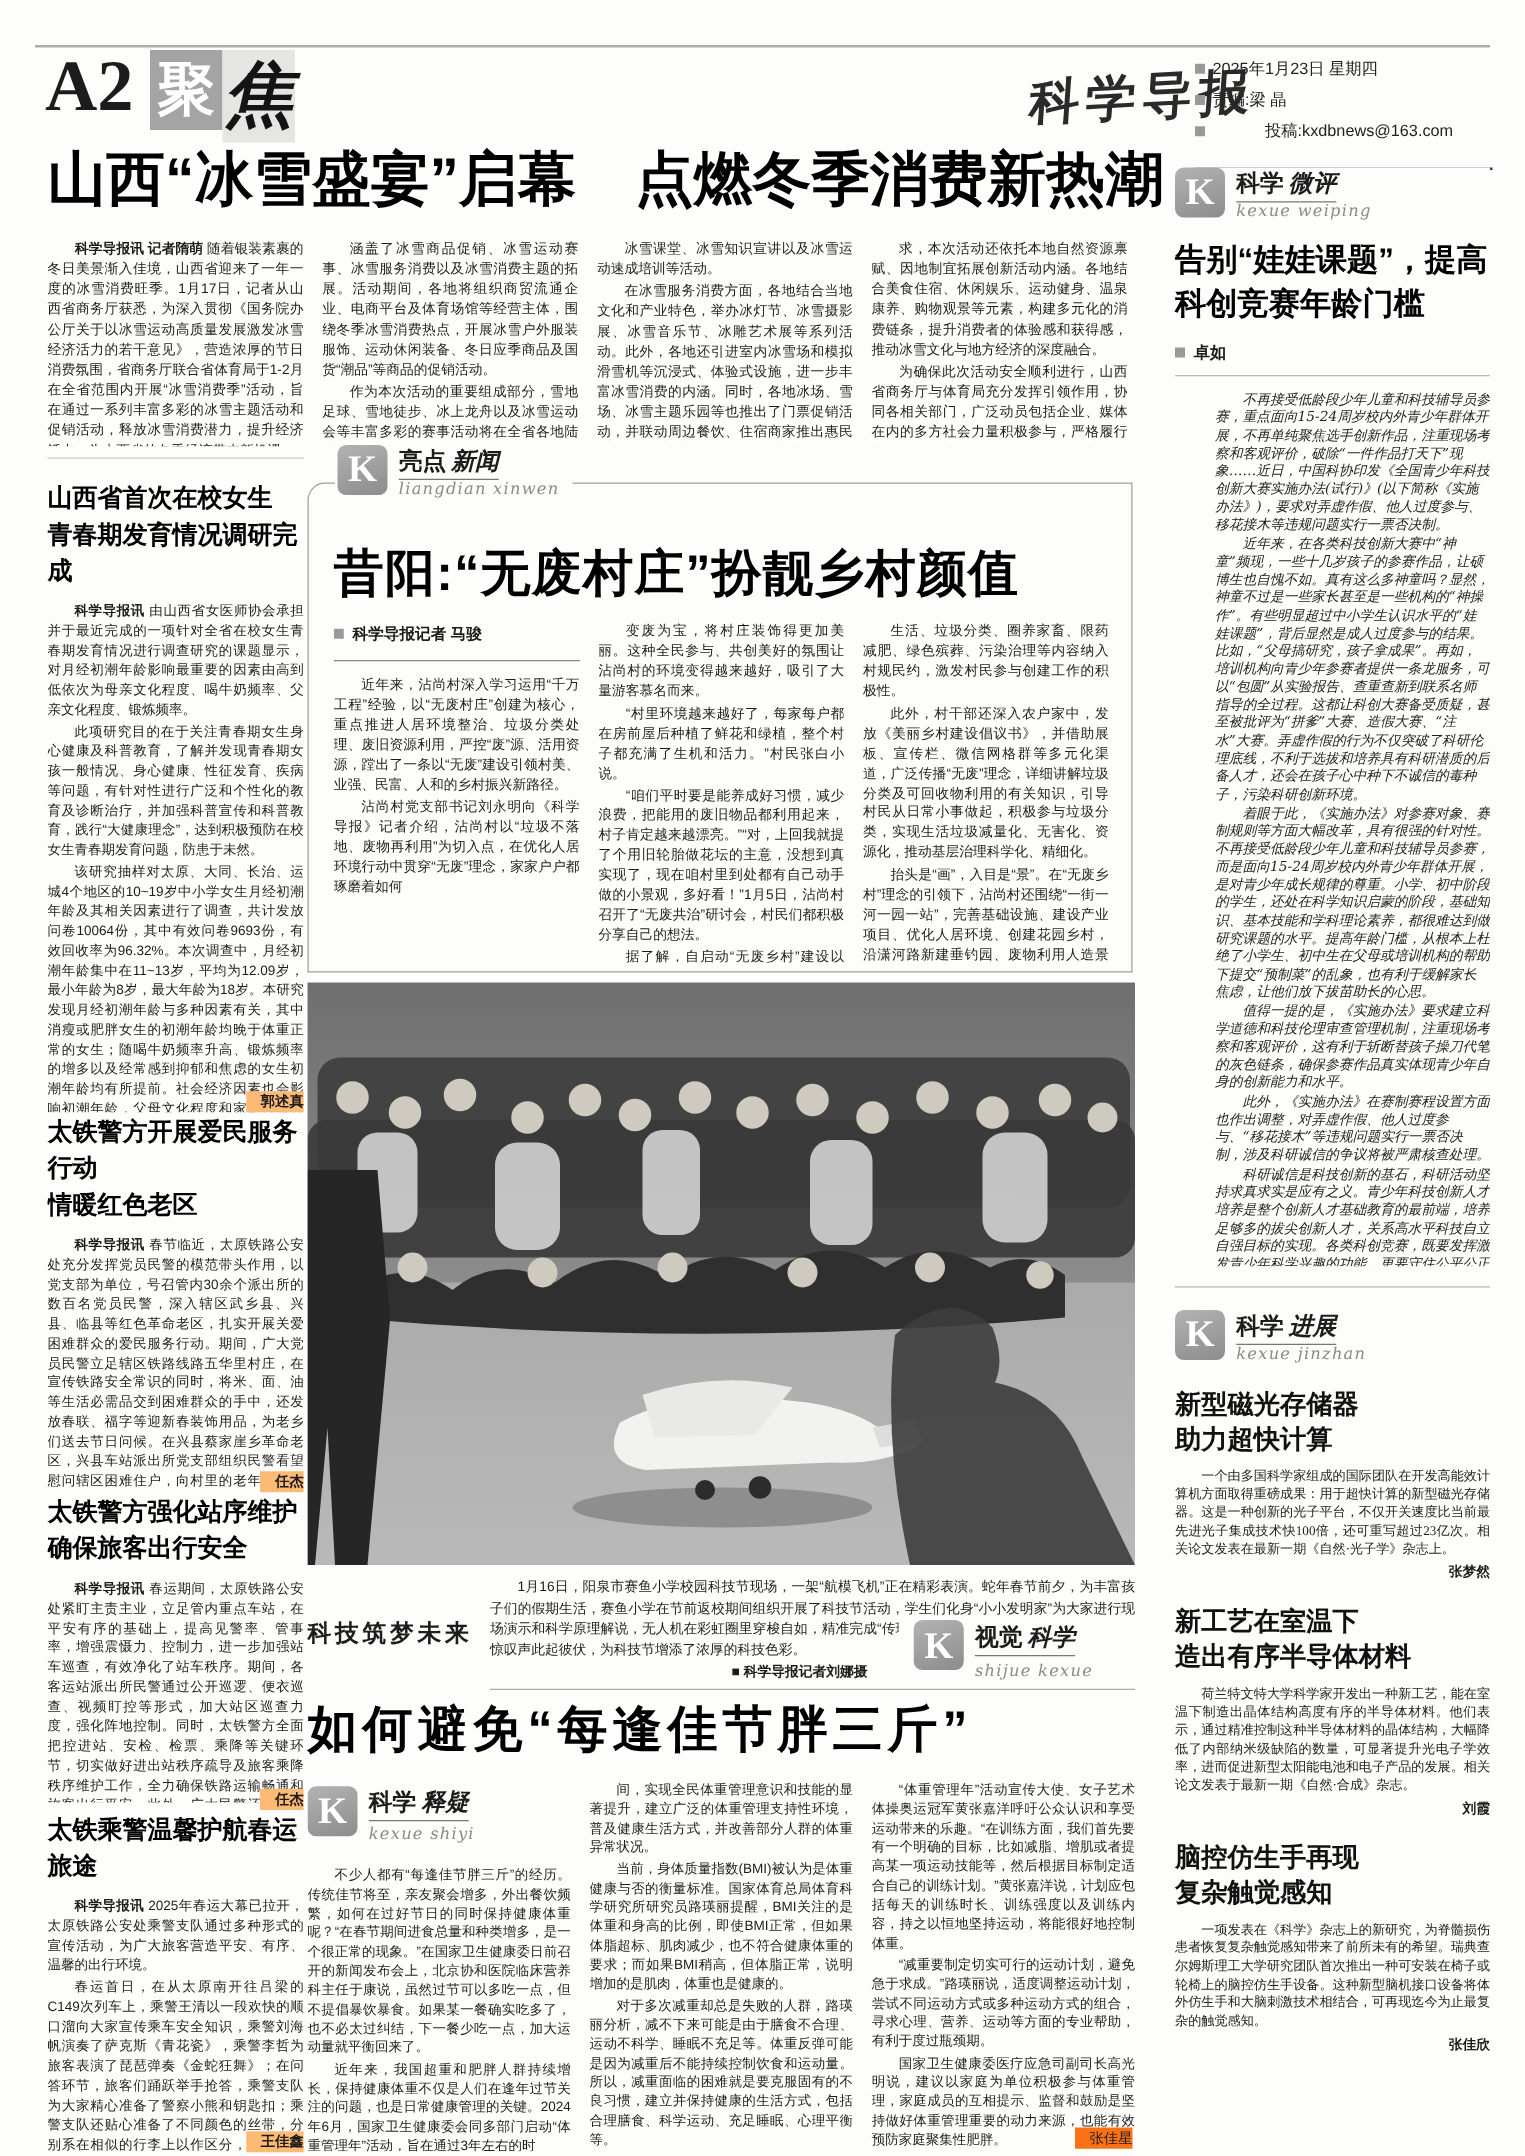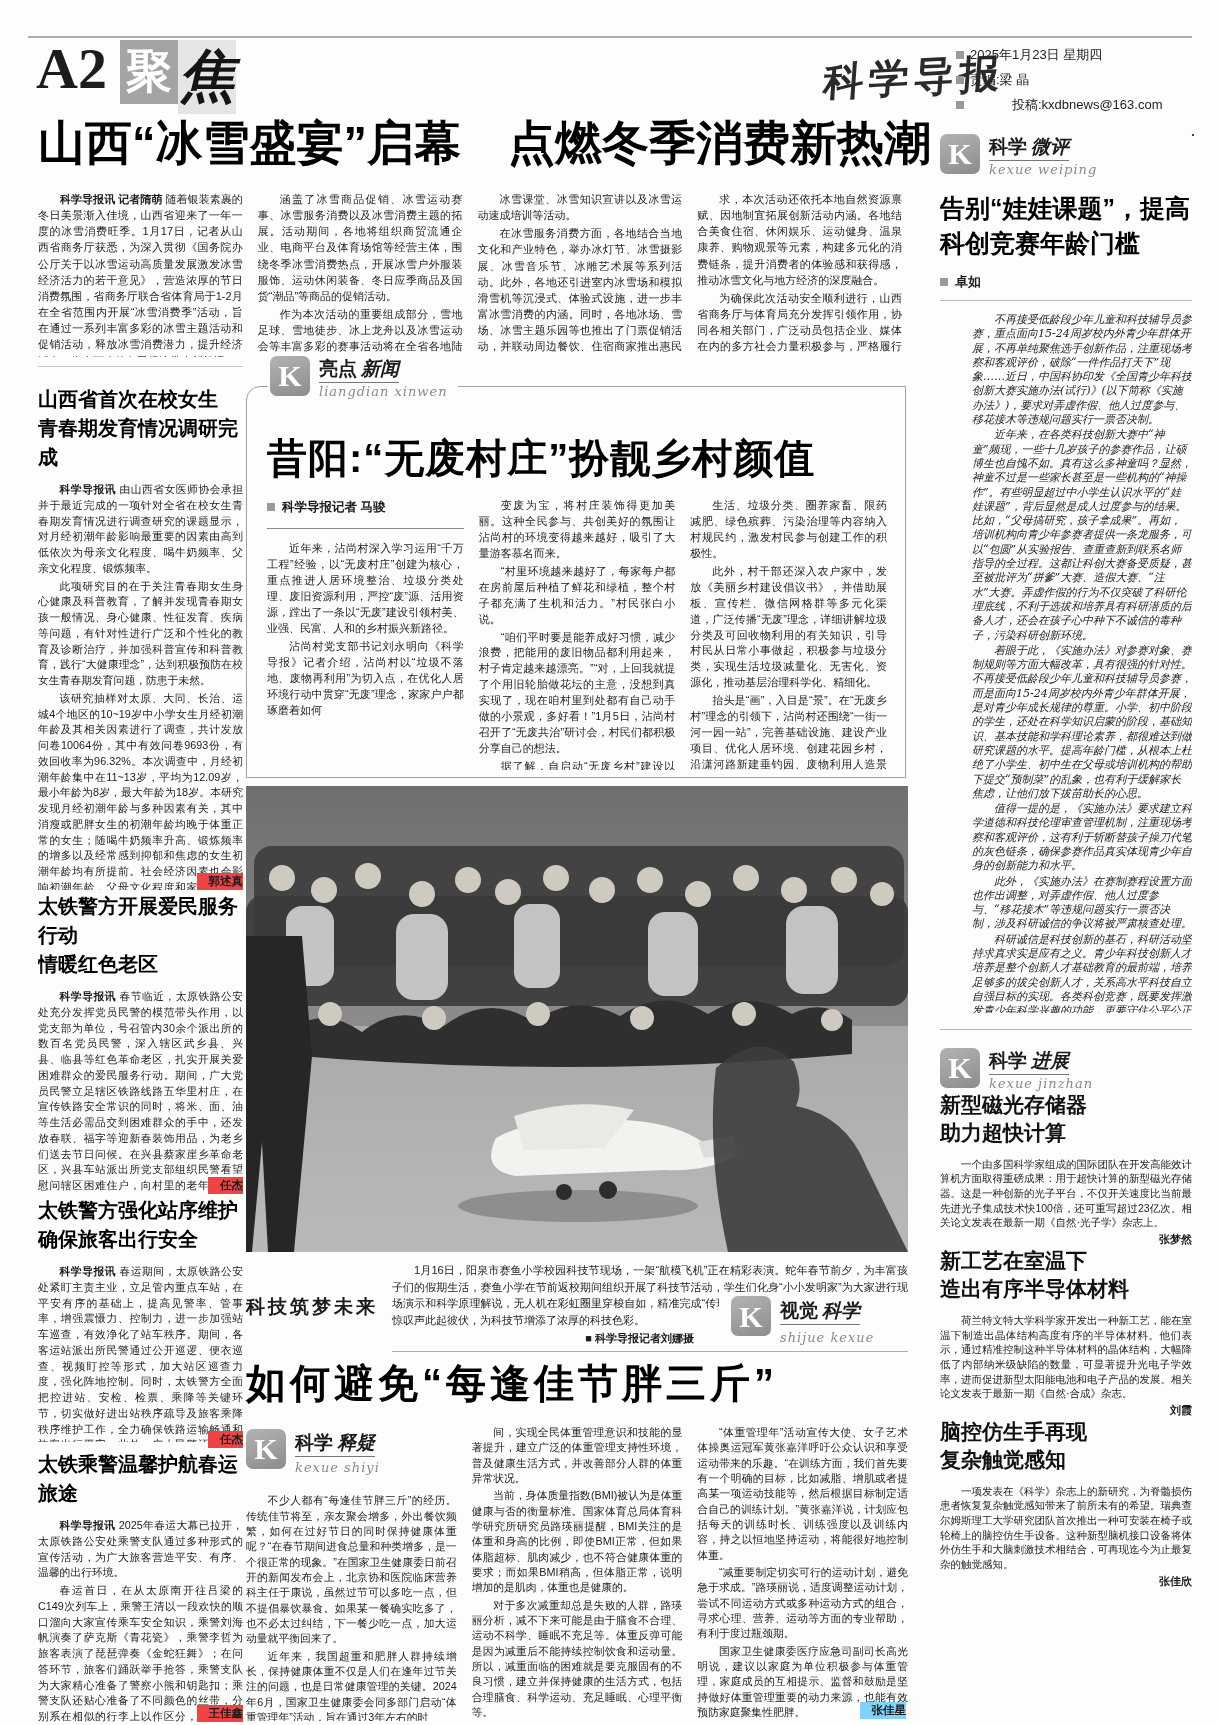--- a/index.html
+++ b/index.html
@@ -30,21 +30,21 @@
   
   .lrail{left:38px;top:366px;width:205px;height:1356px;}
   .lrail-art{position:absolute;left:0;width:205px;overflow:hidden;}
   .la1{top:0;height:524px;border-top:1px solid #c9c9c9;padding-top:18px;box-sizing:border-box;}
   .la2{top:526px;height:302px;}
   .la3{top:830px;height:252px;}
   .la4{top:1084px;height:272px;}
   .lrail-art h2{margin:0 0 10px;font-size:20px;line-height:1.45;font-weight:bold;white-space:pre-line;color:#000;}
   .lrail-art .body{font-size:10.8px;line-height:1.46;overflow:hidden;}
   .la1 .body{height:408px;} .la2 .body{height:228px;} .la3 .body{height:178px;} .la4 .body{height:222px;}
-  .byline{position:absolute;right:0;bottom:0;background:#ef4444;padding:1px 0 1px 12px;font-weight:bold;font-size:11.5px;}
+  .byline{position:absolute;right:0;bottom:0;background:#fdba74;padding:1px 0 1px 12px;font-weight:bold;font-size:11.5px;}
   
   .sec-label{display:flex;gap:9px;align-items:flex-start;background:#fdfdfb;}
   .kbox{width:40px;height:40px;border-radius:7px;background:linear-gradient(160deg,#b3b3b3,#8c8c8c);
         color:#fff;font-family:"Liberation Serif",serif;font-weight:bold;font-size:30px;
         display:flex;align-items:center;justify-content:center;flex:0 0 40px;}
   .sec-text{min-width:128px;}
   .sec-row1{font-size:19px;border-bottom:1px solid #777;padding-bottom:3px;white-space:nowrap;}
   .sec-bold{font-weight:bold;font-family:"Liberation Sans",sans-serif;}
   .sec-script{font-family:"DejaVu Serif",serif;font-style:italic;font-weight:bold;margin-left:4px;}
   .sec-pinyin{font-family:"DejaVu Serif",serif;font-style:italic;font-size:13px;color:#8a8a8a;margin-top:2px;letter-spacing:1px;}
@@ -64,31 +64,31 @@
   .cap-title{width:132px;font-size:19px;font-weight:bold;letter-spacing:3px;align-self:center;flex:0 0 132px;}
   .cap-body{flex:1;font-size:11px;line-height:1.5;position:relative;border-bottom:1px solid #adadad;padding-bottom:4px;}
   .cap-credit{text-align:right;padding-right:214px;font-weight:bold;margin-top:2px;}
   .visual-label{position:absolute;right:0;bottom:2px;padding:4px 0 2px 12px;}
   
   .shiyi{left:246px;top:1356px;width:662px;height:366px;}
   .shiyi h2{margin:0 0 14px;font-size:40px;font-weight:900;letter-spacing:4px;white-space:nowrap;color:#000;}
   .sy-cols{display:flex;gap:15px;height:296px;overflow:hidden;position:relative;}
   .sy-cols .col{flex:1;font-size:10.8px;line-height:1.42;overflow:hidden;}
   .sy-label{margin:4px 0 16px;}
-  .sy-byline{position:absolute;right:2px;bottom:2px;background:#7dd3fc;padding:1px 0 1px 12px;font-weight:bold;font-size:11.5px;}
+  .sy-byline{position:absolute;right:2px;bottom:2px;background:#f97316;padding:1px 0 1px 12px;font-weight:normal;font-size:11.5px;}
   
   .rrail{left:940px;top:134px;width:252px;height:1590px;overflow:visible;}
   .wp-title{margin:14px 0 12px;font-size:25px;line-height:1.4;font-weight:800;white-space:pre-line;color:#000;}
   .wp-author{display:flex;align-items:center;gap:7px;font-weight:bold;font-size:13px;
              border-bottom:1px solid #b9b9b9;padding-bottom:9px;margin-bottom:12px;}
   .wp-body{font-family:"DejaVu Serif",serif;font-style:italic;font-size:11px;line-height:1.3;
            height:700px;overflow:hidden;color:#222;}
   .wp-body p{margin-bottom:1px;margin-left:32px;}
   .rr-div{border:none;border-top:1px solid #b5b5b5;margin:16px 0 18px;}
-  .jz-art{position:relative;}
+  .jz-art{position:relative;margin-top:18px;font-family:Liberation Serif, serif;}
   .jz-title{margin:0 0 9px;font-size:21px;line-height:1.35;font-weight:800;white-space:pre-line;color:#111;}
   .jz-body{font-size:10.5px;line-height:1.4;text-indent:2em;text-align:justify;}
   .jz-byline{display:block;text-align:right;font-weight:bold;font-size:11px;margin-top:2px;}
 </style>
 </head>
 <body>
 
 <div class="page">
 
   <div class="abs top-rule"></div>

